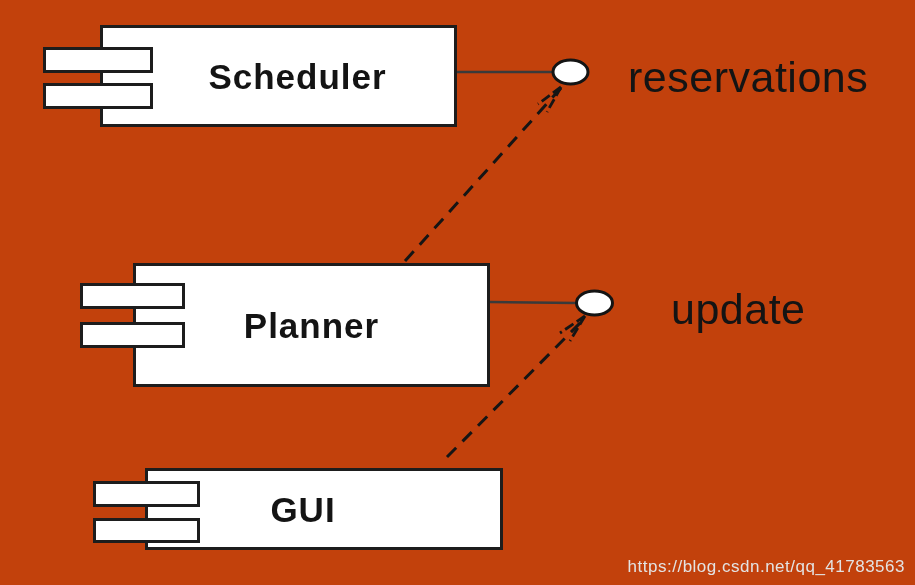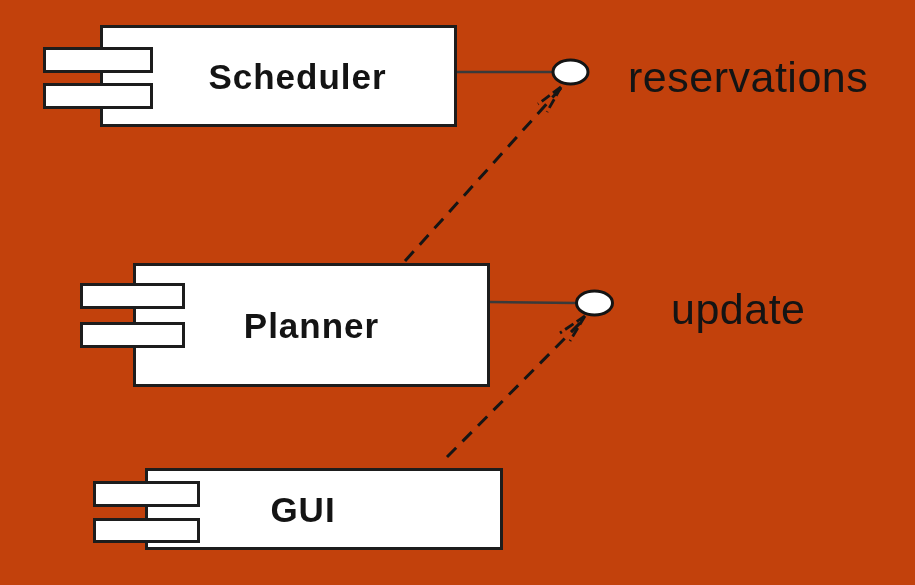--- a/index.html
+++ b/index.html
@@ -109,14 +109,15 @@
     <span class="comp-label" style="padding-right:42px;">GUI</span>
   </div>
   <div>
     <div class="icon-tab" style="left:93px; top:481px; width:107px; height:26px;"></div>
     <div class="icon-tab" style="left:93px; top:518px; width:107px; height:25px;"></div>
   </div>
 
   <div class="iface-label" style="left:628px; top:56px;">reservations</div>
   <div class="iface-label" style="left:671px; top:288px;">update</div>
 
+  <div class="watermark">https://blog.csdn.net/qq_41783563</div>
 
 </div>
 
 </body></html>

